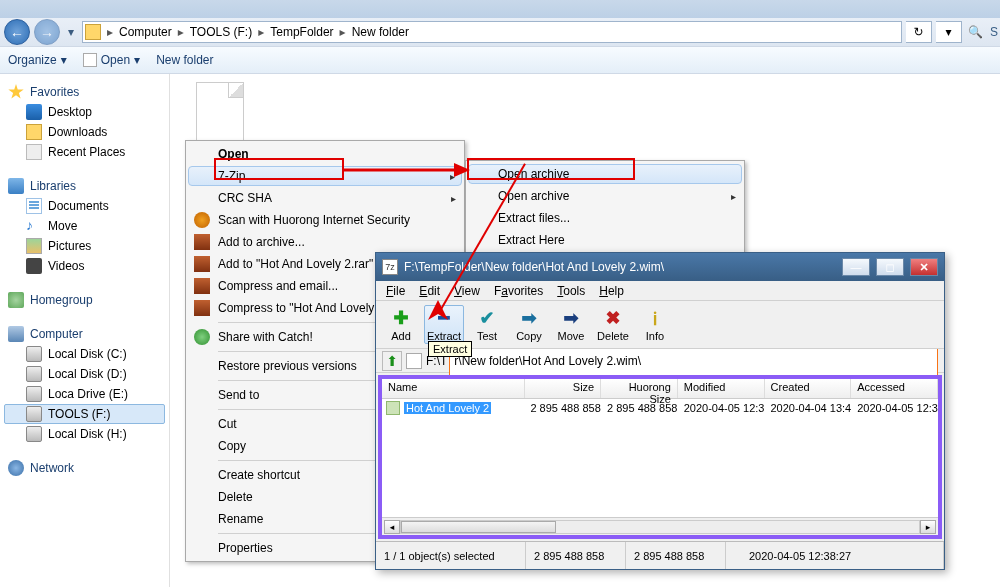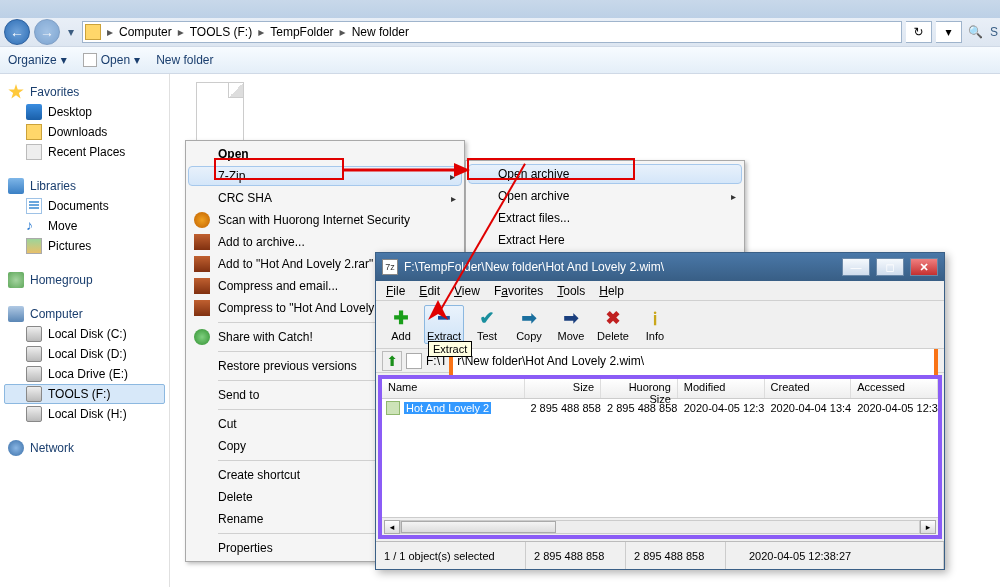--- a/index.html
+++ b/index.html
@@ -74,21 +74,21 @@
 .zip-menu span u { text-decoration: underline; }
 .zip-tools { height: 48px; background: #f0f0f0; display: flex; align-items: center; padding: 2px 6px; gap: 4px; border-bottom: 1px solid #d0d0d0; position: relative; }
 .ztool { display: flex; flex-direction: column; align-items: center; gap: 1px; width: 38px; font-size: 11px; position: relative; }
 .ztool.hl { background: linear-gradient(#eaf3fc,#cfe3f7); border: 1px solid #8cb8e0; border-radius: 2px; padding: 1px; width: 40px; }
 .zicon { width: 22px; height: 22px; display: flex; align-items: center; justify-content: center; font-size: 18px; font-weight: bold; }
 .zi-add { color: #1a9e1a; } .zi-ext { color: #1a4f9e; } .zi-test { color: #1a8f9e; }
 .zi-copy { color: #1a6f9e; } .zi-move { color: #1a3f7e; } .zi-del { color: #c02020; } .zi-info { color: #c9a61a; }
 .ztip { position: absolute; top: 40px; left: 52px; background: #ffffe1; border: 1px solid #000; padding: 1px 4px; font-size: 11px; z-index: 5; }
 .zip-path { height: 24px; display: flex; align-items: center; padding: 0 6px; gap: 4px; border-bottom: 1px solid #d0d0d0; }
 .zip-path .up { width: 20px; height: 20px; border: 1px solid #bbb; display:flex;align-items:center;justify-content:center; color:#1a8f1a; font-size:14px; }
-.zip-path input { flex: 1; height: 38px; border: 4px solid #f97316; padding: 16px 4px; font-size: 12px; font-family: inherit; }
+.zip-path input { flex: 1; height: 38px; border: 1px solid #f97316; padding: 16px 4px; font-size: 12px; font-family: inherit; }
 .zip-list { flex: 1; background: #fff; border: 4px solid #8b5cf6; margin: 2px; display: flex; flex-direction: column; }
 .zip-cols { display: flex; height: 20px; background: linear-gradient(#fff,#eee); border-bottom: 1px solid #ccc; }
 .zip-cols div { border-right: 1px solid #ddd; padding: 2px 6px; font-size: 11px; }
 .zip-row { display: flex; height: 18px; align-items: center; }
 .zip-row div { padding: 0 6px; font-size: 11px; white-space: nowrap; overflow: hidden; }
 .zip-row .sel { background: #3399ff; color: #fff; text-align: right; }
 .c-name { width: 180px; } .c-size { width: 95px; text-align: right; } .c-psize { width: 95px; text-align: right; }
 .c-mod { width: 108px; } .c-cre { width: 108px; } .c-acc { width: 108px; }
 .zip-row .c-name { display:flex; align-items:center; gap:4px; padding-left:4px; }
 .fico { width: 14px; height: 14px; background: #cde3b8; border: 1px solid #90b86e; }
@@ -174,20 +174,24 @@
           <span>Documents</span>
         </div>
       <div class="sb-item">
           <span class="ico music">♪</span>
           <span>Move</span>
         </div>
       <div class="sb-item">
           <span class="ico pic"></span>
           <span>Pictures</span>
         </div>
+      <div class="sb-item">
+          <span class="ico vid"></span>
+          <span>Videos</span>
+        </div>
     </div>
     <div class="sb-group">
       <div class="sb-head">
           <span class="ico home"></span>
           <span>Homegroup</span>
         </div>
     </div>
     <div class="sb-group">
       <div class="sb-head">
           <span class="ico comp"></span>

